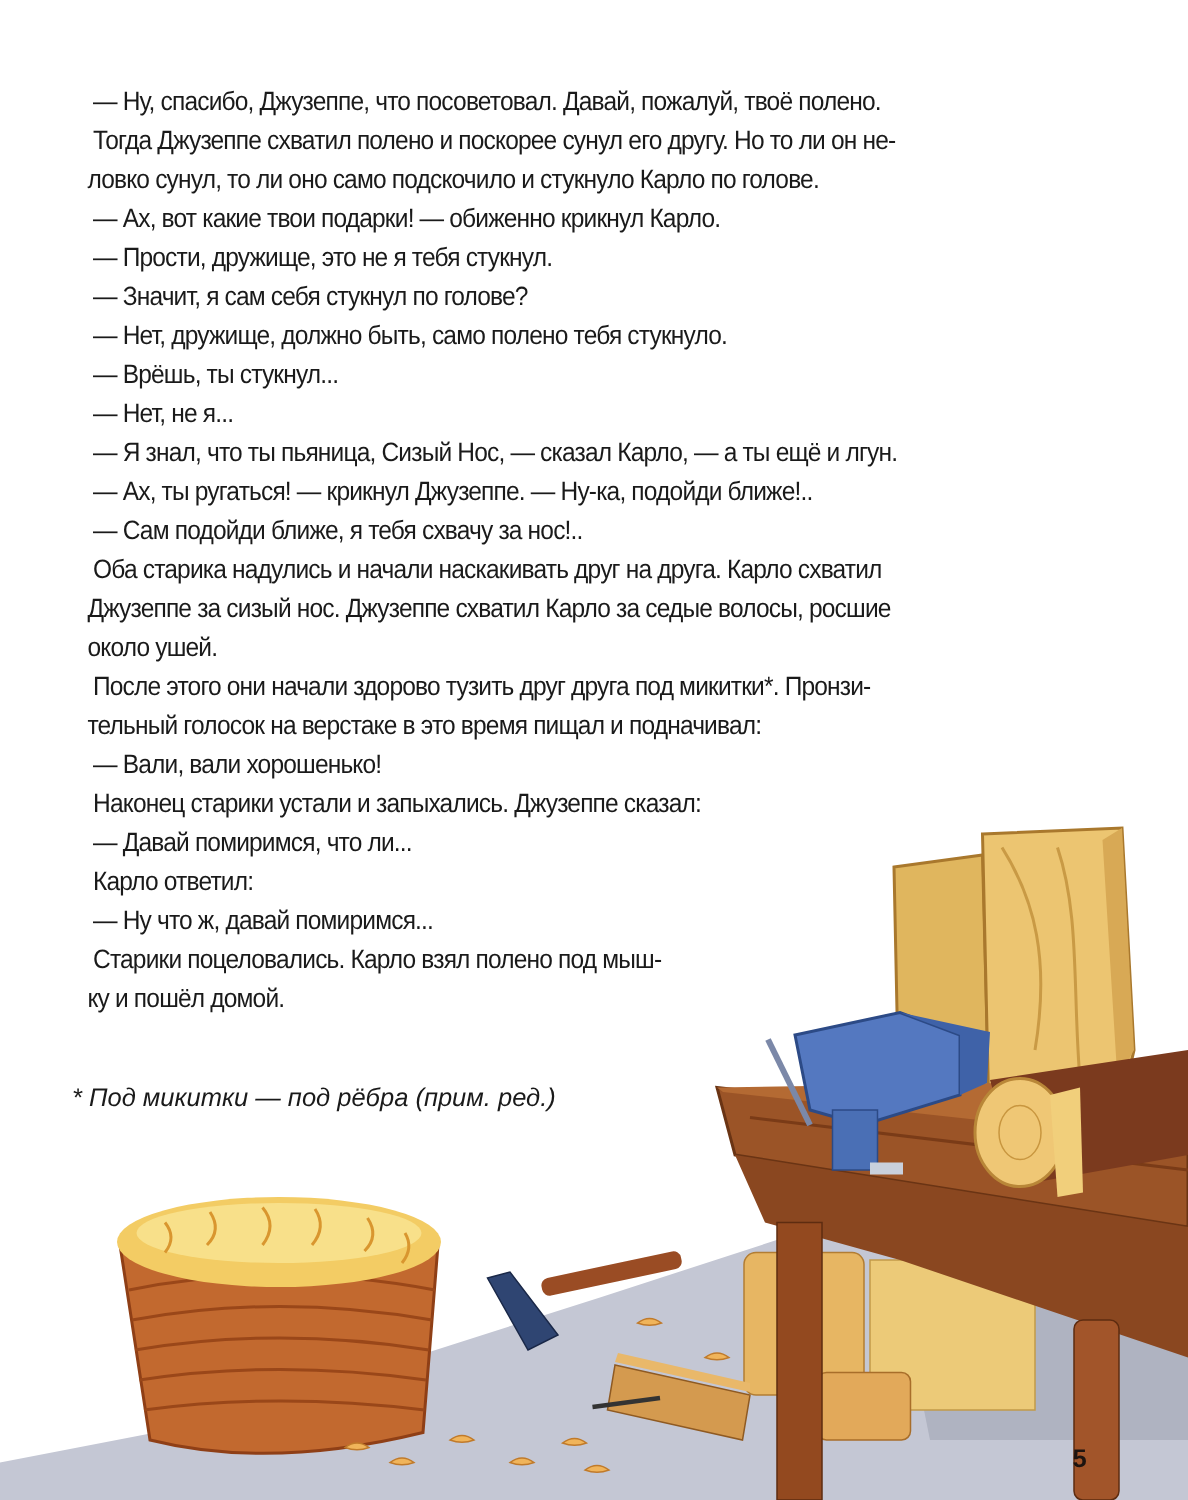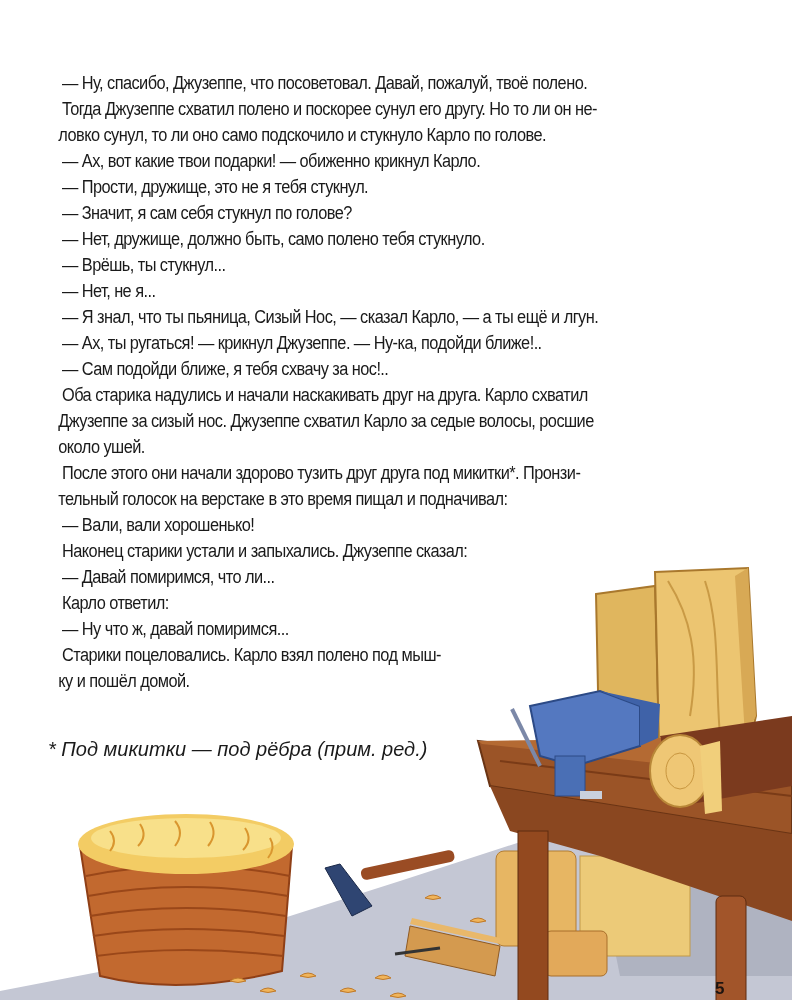--- a/index.html
+++ b/index.html
@@ -1,31 +1,31 @@
 <!DOCTYPE html>
 <html><head>
 <meta charset="utf-8">
 <style>
   html, body { margin: 0; padding: 0; }
   body {
     width: 792px; height: 1000px; overflow: hidden;
     background: #ffffff; position: relative;
     font-family: "Liberation Sans", sans-serif;
   }
-  .page { position: absolute; left: 0; top: 16px; width: 792px; height: 896px; }
+  .page { position: absolute; left: 0; top: 0; width: 792px; height: 896px; }
   .text-block {
     position: absolute; left: 62px; top: 54px; width: 680px;
     color: #1a1a1a; font-size: 17.6px; line-height: 26px;
     letter-spacing: -0.6px; transform: scaleX(0.93); transform-origin: left top;
   }
   .line { white-space: nowrap; height: 26px; }
   .line.cont { margin-left: -4px; }
   .footnote {
     position: absolute; left: 48px; top: 722px;
-    font-style: italic; font-size: 20px; color: #1a1a1a; white-space: nowrap;
+    font-style: italic; font-size: 17px; color: #1a1a1a; white-space: nowrap;
   }
   .page-number {
     position: absolute; left: 715px; top: 963px; font-weight: bold;
     font-size: 17px; color: #1d1410; z-index: 20;
   }
   svg.illus { position: absolute; left: 0; top: 0; }
 </style>
 </head>
 <body>
 

